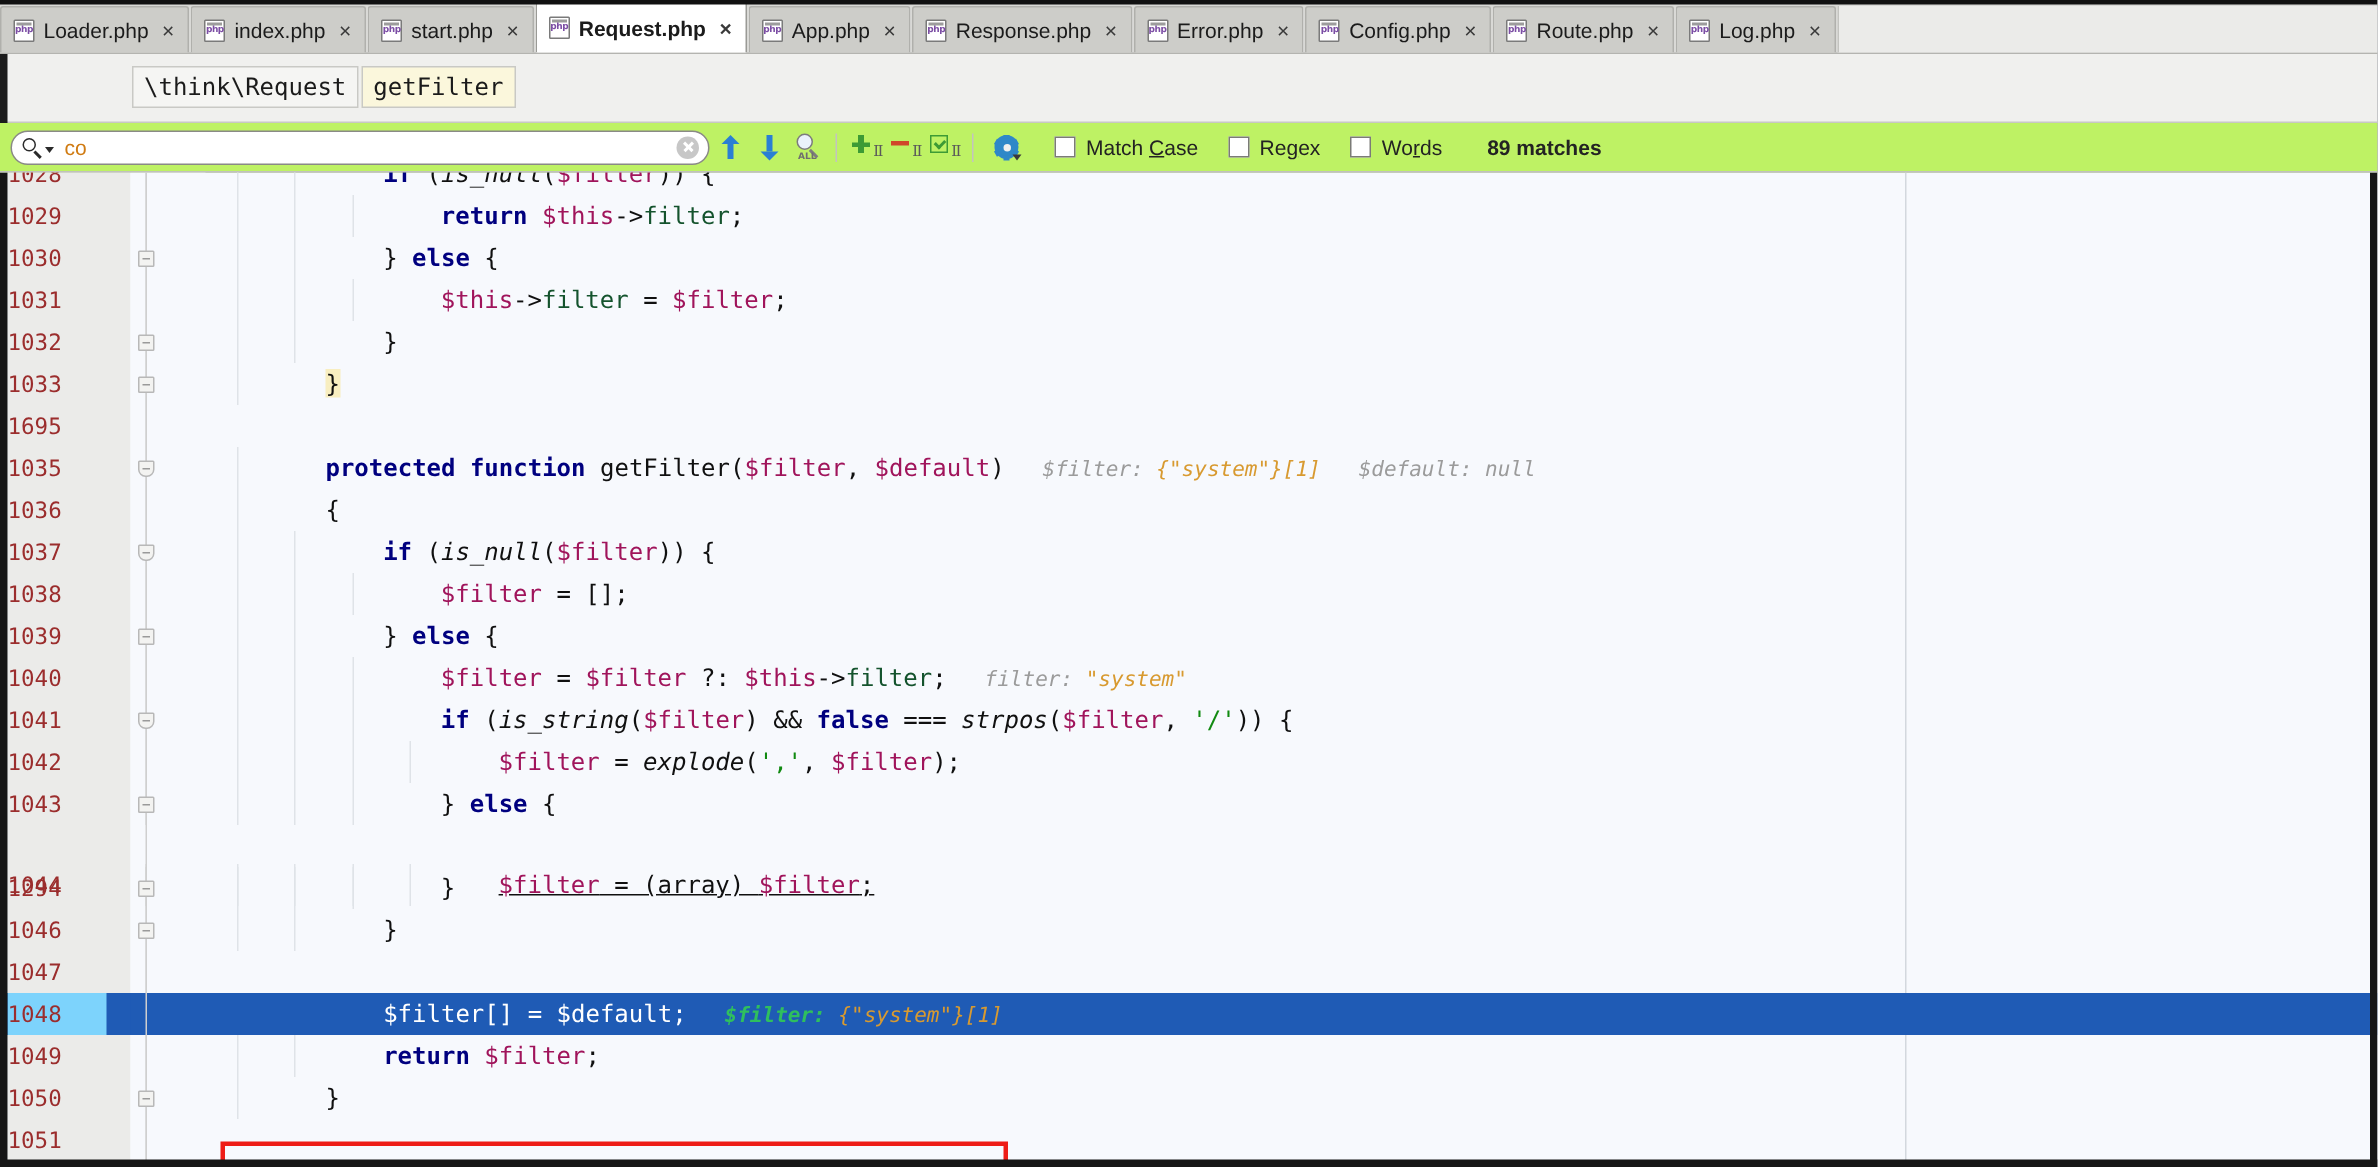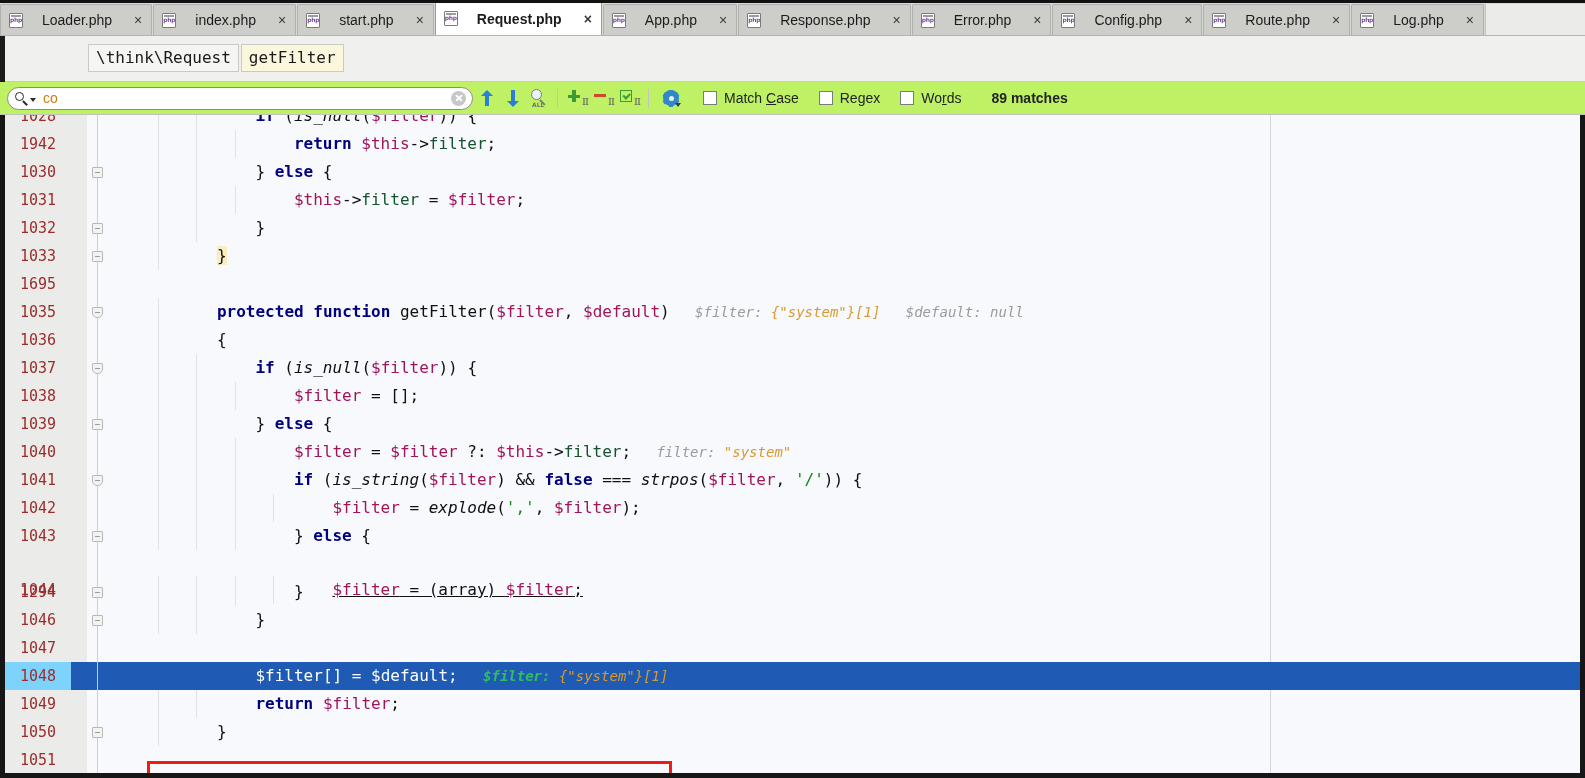--- a/index.html
+++ b/index.html
@@ -14,21 +14,21 @@
 
   
   .tabbar{
     position:absolute;left:0;top:0;width:1585px;height:36px;
     background:#d9d9d6;
     display:flex;align-items:flex-end;
     border-bottom:1px solid #b4b4b0;
     box-sizing:border-box;
   }
   .tab{
-    display:flex;align-items:center;gap:19px;
+    display:flex;align-items:center;gap:6px;
     height:31px;padding:0 9px 0 8px;
     background:#cdcdc9;
     border:1px solid #b0b0ac;border-bottom:none;
     border-radius:2px 2px 0 0;
     margin-right:1px;
     font-size:14px;color:#1b1b1b;
     white-space:nowrap;
     box-sizing:border-box;
     cursor:default;
   }
@@ -193,21 +193,21 @@
   .gutter-bg{position:absolute;left:5px;top:0;width:82px;height:663px;background:#ebebe9;}
   .fold-bg{position:absolute;left:87px;top:0;width:50px;height:663px;background:#f7f9fd;}
   .fold-line{position:absolute;left:97px;top:0;width:1px;height:663px;background:#cfcfcf;}
   .rightmargin{position:absolute;left:1270px;top:0;width:1px;height:663px;background:#d3d8de;}
 
   .codearea{position:absolute;left:0;top:0;width:1585px;height:663px;}
 
   .row{position:relative;height:28px;}
   .row .lnum{
     position:absolute;left:5px;top:0;width:66px;height:28px;
-    text-align:center;
+    text-align:left;
     font-family:"DejaVu Sans Mono", monospace;font-size:15px;
     color:#9b2d2d;line-height:28px;
     user-select:none;
   }
   .row .code{
     position:absolute;left:140px;top:0;height:28px;line-height:28px;
     font-family:"DejaVu Sans Mono", monospace;font-size:16px;
     white-space:pre;color:#101010;
   }
   .row.selected{background:#1f5bb5;}
@@ -401,21 +401,21 @@
     <div class="rightmargin"></div>
     <div class="codearea" id="codearea">
         <div class="row" style="position: absolute; left: 0px; width: 1585px; top: -13px; height: 28px;">
           <div class="lnum">1028</div>
           <div class="foldline-seg" style="left: 97px;"></div>
           <div class="indent-guide" style="left: 158px;"></div>
           <div class="indent-guide" style="left: 196.48px;"></div>
           <div class="code" style="left: 255.44px;"><span class="kw">if</span><span class="op"> (</span><span class="fn">is_null</span><span class="op">(</span><span class="var">$filter</span><span class="op">)) {</span></div>
         </div>
         <div class="row" style="position: absolute; left: 0px; width: 1585px; top: 15px;">
-          <div class="lnum">1942</div>
+          <div class="lnum">1029</div>
           <div class="foldline-seg" style="left: 97px;"></div>
           <div class="indent-guide" style="left: 158px;"></div>
           <div class="indent-guide" style="left: 196.48px;"></div>
           <div class="indent-guide" style="left: 234.96px;"></div>
           <div class="code" style="left: 293.92px;"><span class="kw">return </span><span class="var">$this</span><span class="op">-&gt;</span><span class="var-b">filter</span><span class="op">;</span></div>
         </div>
         <div class="row" style="position: absolute; left: 0px; width: 1585px; top: 43px;">
           <div class="lnum">1030</div>
           <div class="foldline-seg" style="left: 97px;"></div>
           <div class="foldmark" style="left: 92px;"></div>

